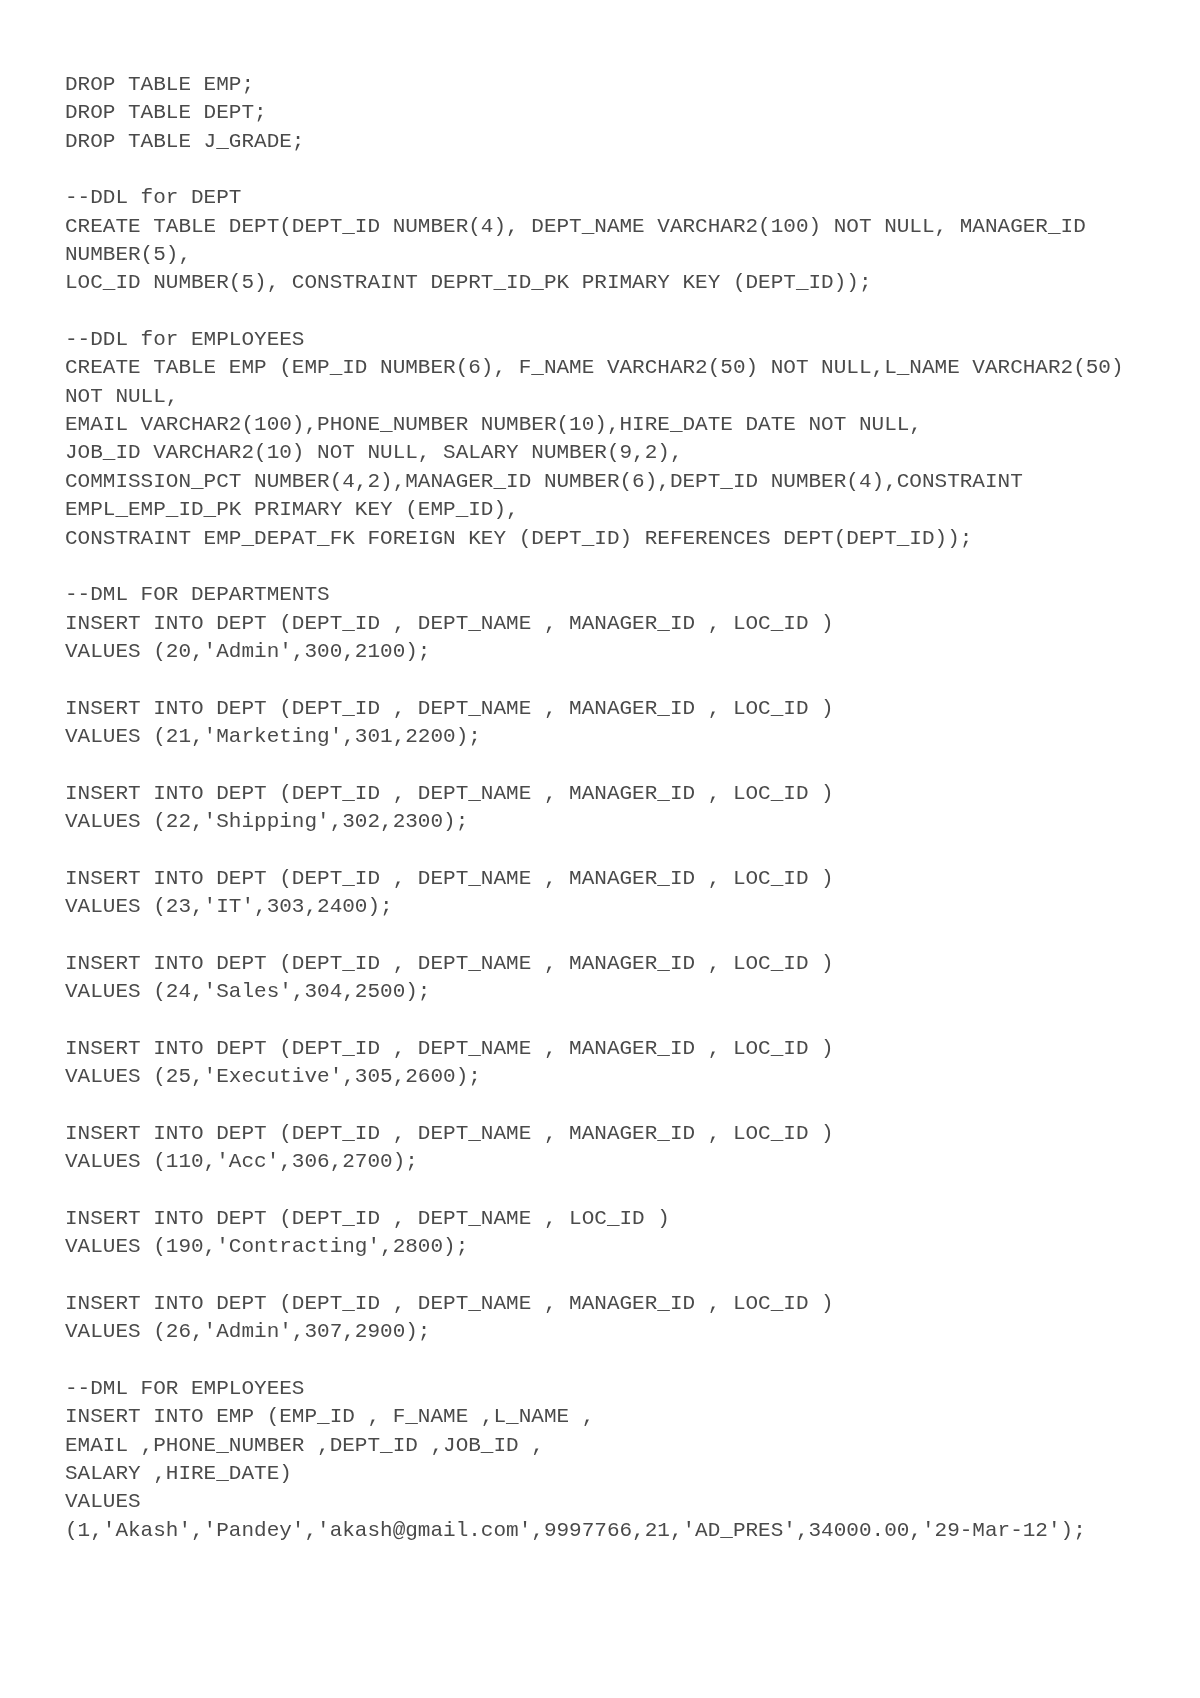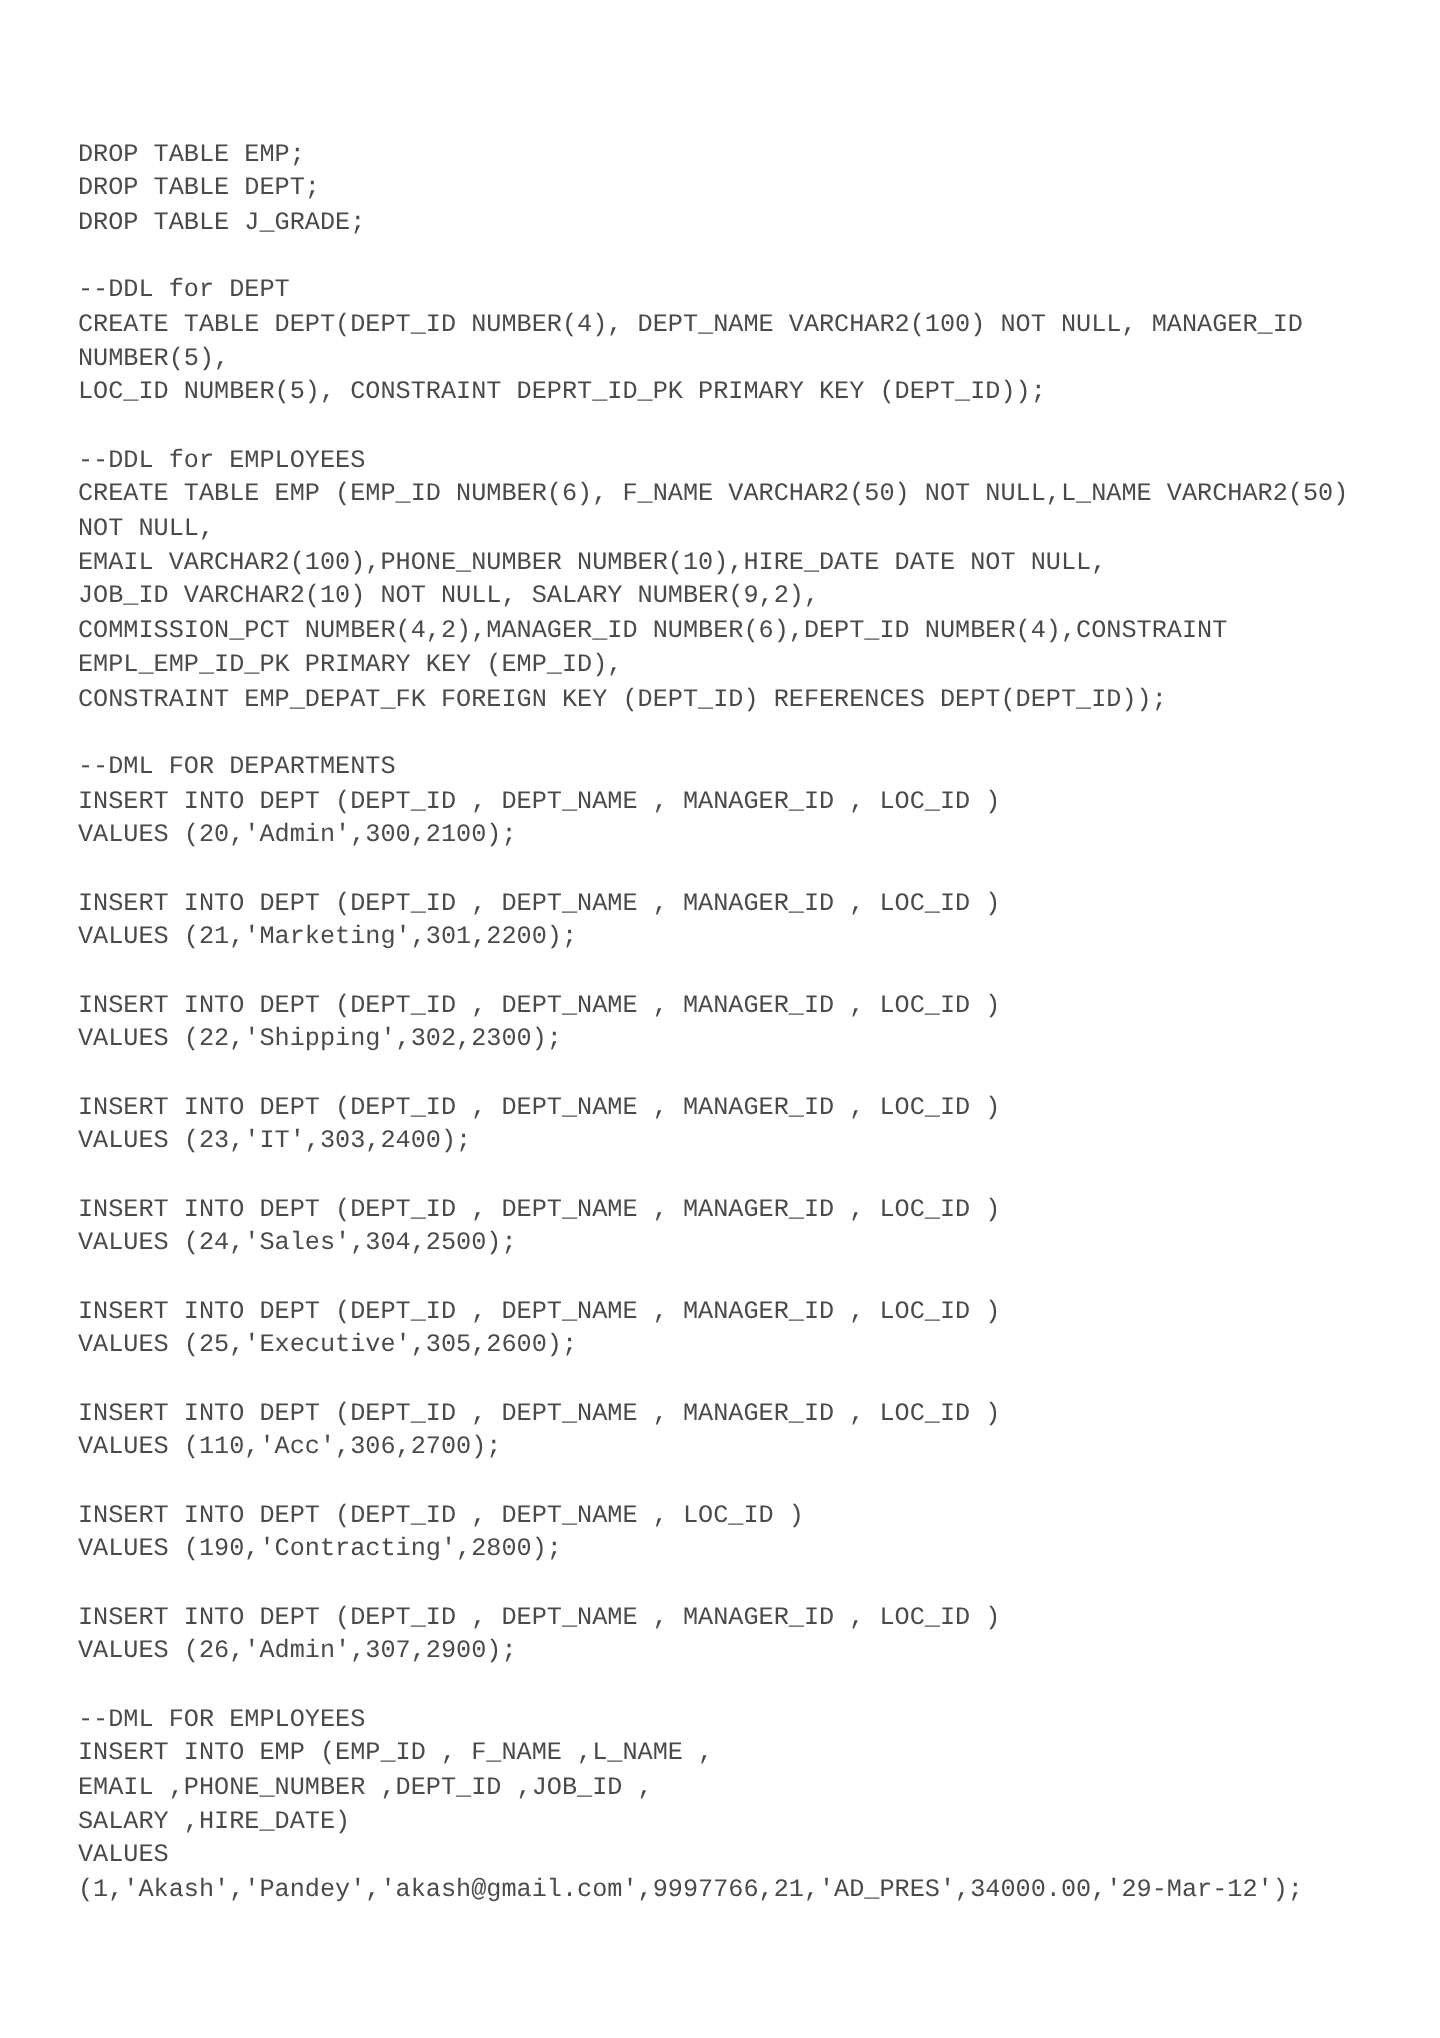--- a/index.html
+++ b/index.html
@@ -6,21 +6,21 @@
       margin: 0;
       padding: 0;
       background: #ffffff;
       width: 1200px;
       font-family: "Courier New", Courier, monospace;
       font-size: 21px;
       line-height: 1.35;
       color: #4a4a4a;
     }
     .page {
-      padding: 116px 65px 60px 65px;
+      padding: 71px 65px 60px 65px;
       white-space: pre-wrap;
       word-wrap: break-word;
     }
   </style>
 </head>
 <body>
 
 <div class="page">DROP TABLE EMP;
 DROP TABLE DEPT;
 DROP TABLE J_GRADE;

